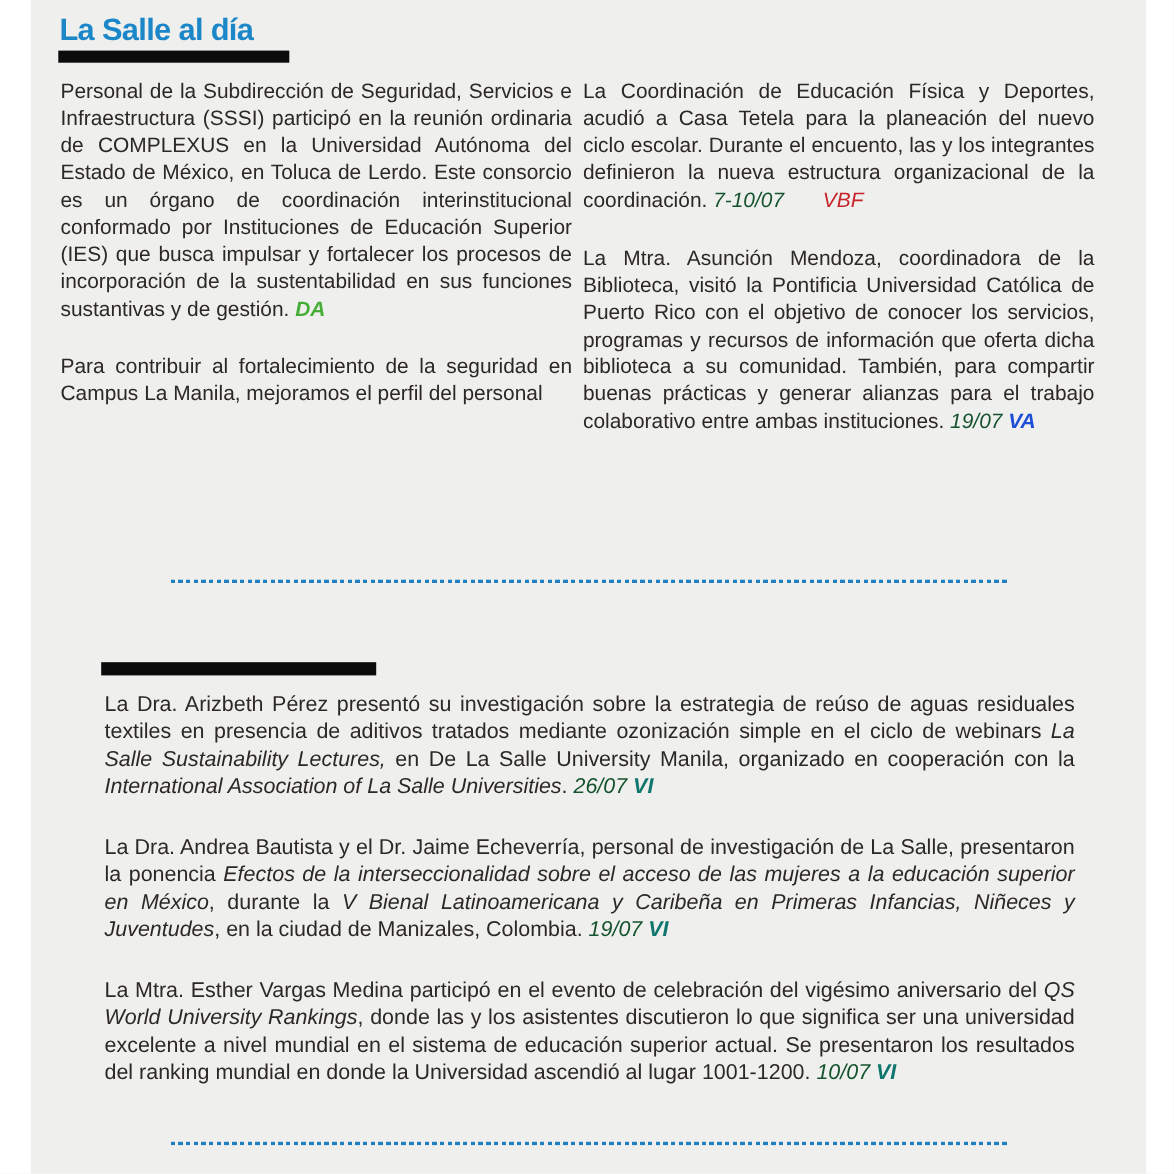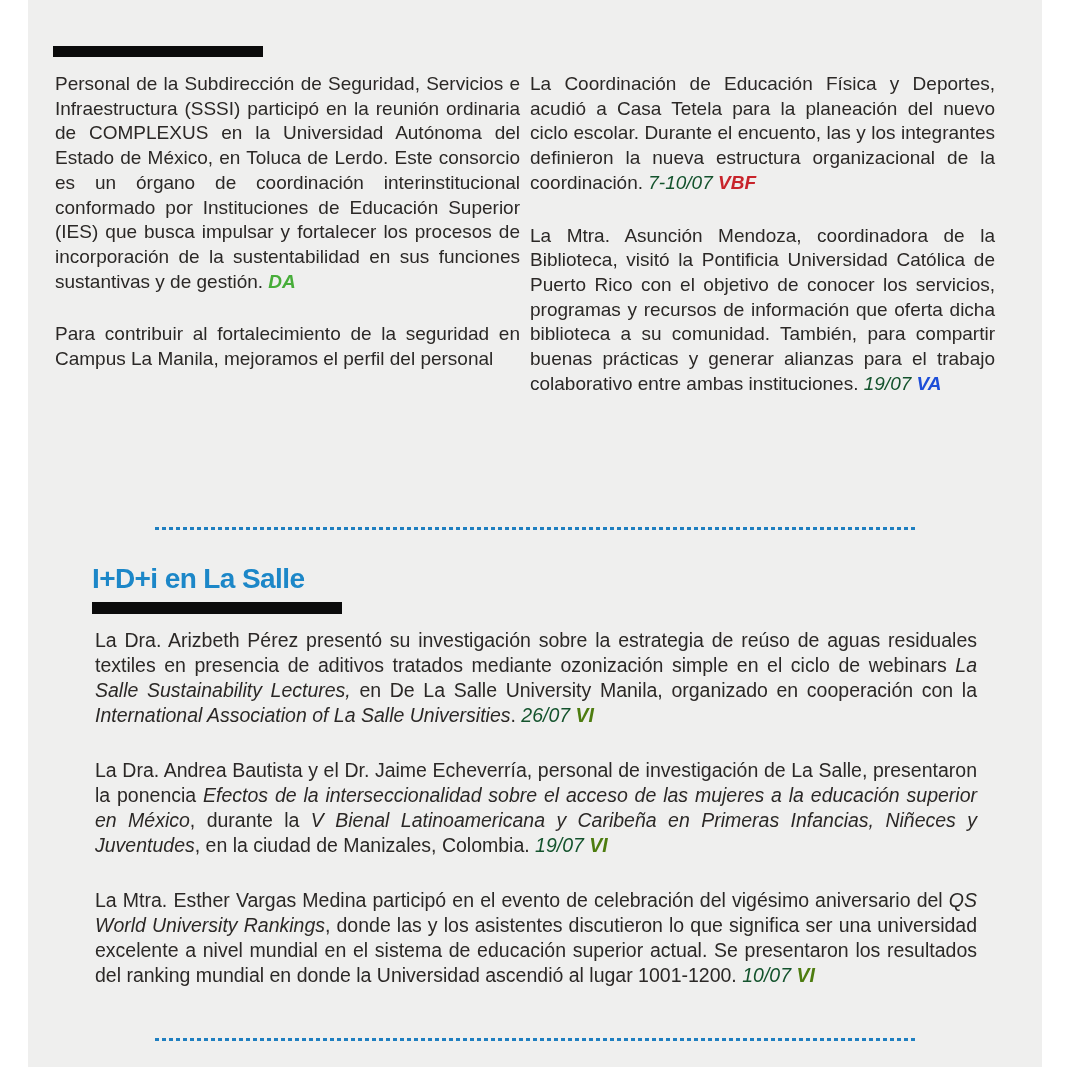--- a/index.html
+++ b/index.html
@@ -42,45 +42,45 @@
   .dashed{
     position:absolute;height:3px;
     background:repeating-linear-gradient(90deg,#1f7fc0 0 4px,transparent 4px 7px);
   }
   #dash1{left:127px;top:527px;width:763px;}
   #dash2{left:127px;top:1038px;width:763px;}
   .run-n{font-style:normal;}
   .run-i{font-style:italic;}
   .run-d{font-style:italic;color:#14532d;}
   .run-g{font-style:italic;font-weight:600;color:#47ad39;}
-  .run-r{font-style:italic;font-weight:700;color:#c8242b;}
+  .run-r{font-style:italic;font-weight:400;color:#c8242b;margin-left:30px;}
   .run-o{font-style:italic;font-weight:600;color:#1d4ed8;}
-  .run-p{font-style:italic;font-weight:600;color:#4d7c0f;}
+  .run-p{font-style:italic;font-weight:600;color:#0f766e;}
 </style>
 </head>
 <body>
 
 <div class="page">
 
+  <h1 class="sec-title" id="title1">La Salle al día</h1>
   <div class="bar" id="bar1"></div>
 
   <div class="cols">
     <div class="col">
         <p><span class="run-n">Personal de la Subdirección de Seguridad, Servicios e Infraestructura (SSSI) participó en la reunión ordinaria de COMPLEXUS en la Universidad Autónoma del Estado de México, en Toluca de Lerdo. Este consorcio es un órgano de coordinación interinstitucional conformado por Instituciones de Educación Superior (IES) que busca impulsar y fortalecer los procesos de incorporación de la sustentabilidad en sus funciones sustantivas y de gestión. </span><span class="run-g">DA</span></p>
         <p><span class="run-n">Para contribuir al fortalecimiento de la seguridad en Campus La Manila, mejoramos el perfil del personal</span></p>
       </div>
     <div class="col">
         <p><span class="run-n">La Coordinación de Educación Física y Deportes, acudió a Casa Tetela para la planeación del nuevo ciclo escolar. Durante el encuento, las y los integrantes definieron la nueva estructura organizacional de la coordinación. </span><span class="run-d">7-10/07 </span><span class="run-r">VBF</span></p>
         <p><span class="run-n">La Mtra. Asunción Mendoza, coordinadora de la Biblioteca, visitó la Pontificia Universidad Católica de Puerto Rico con el objetivo de conocer los servicios, programas y recursos de información que oferta dicha biblioteca a su comunidad. También, para compartir buenas prácticas y generar alianzas para el trabajo colaborativo entre ambas instituciones. </span><span class="run-d">19/07 </span><span class="run-o">VA</span></p>
       </div>
   </div>
 
   <div class="dashed" id="dash1"></div>
 
-  <h1 class="sec-title" id="title2">I+D+i en La Salle</h1>
   <div class="bar" id="bar2"></div>
 
   <div class="single">
       <p><span class="run-n">La Dra. Arizbeth Pérez presentó su investigación sobre la estrategia de reúso de aguas residuales textiles en presencia de aditivos tratados mediante ozonización simple en el ciclo de webinars </span><span class="run-i">La Salle Sustainability Lectures,</span><span class="run-n"> en De La Salle University Manila, organizado en cooperación con la </span><span class="run-i">International Association of La Salle Universities</span><span class="run-n">. </span><span class="run-d">26/07 </span><span class="run-p">VI</span></p>
       <p><span class="run-n">La Dra. Andrea Bautista y el Dr. Jaime Echeverría, personal de investigación de La Salle, presentaron la ponencia </span><span class="run-i">Efectos de la interseccionalidad sobre el acceso de las mujeres a la educación superior en México</span><span class="run-n">, durante la </span><span class="run-i">V Bienal Latinoamericana y Caribeña en Primeras Infancias, Niñeces y Juventudes</span><span class="run-n">, en la ciudad de Manizales, Colombia. </span><span class="run-d">19/07 </span><span class="run-p">VI</span></p>
       <p><span class="run-n">La Mtra. Esther Vargas Medina participó en el evento de celebración del vigésimo aniversario del </span><span class="run-i">QS World University Rankings</span><span class="run-n">, donde las y los asistentes discutieron lo que significa ser una universidad excelente a nivel mundial en el sistema de educación superior actual. Se presentaron los resultados del ranking mundial en donde la Universidad ascendió al lugar 1001-1200. </span><span class="run-d">10/07 </span><span class="run-p">VI</span></p>
     </div>
 
   <div class="dashed" id="dash2"></div>
 

